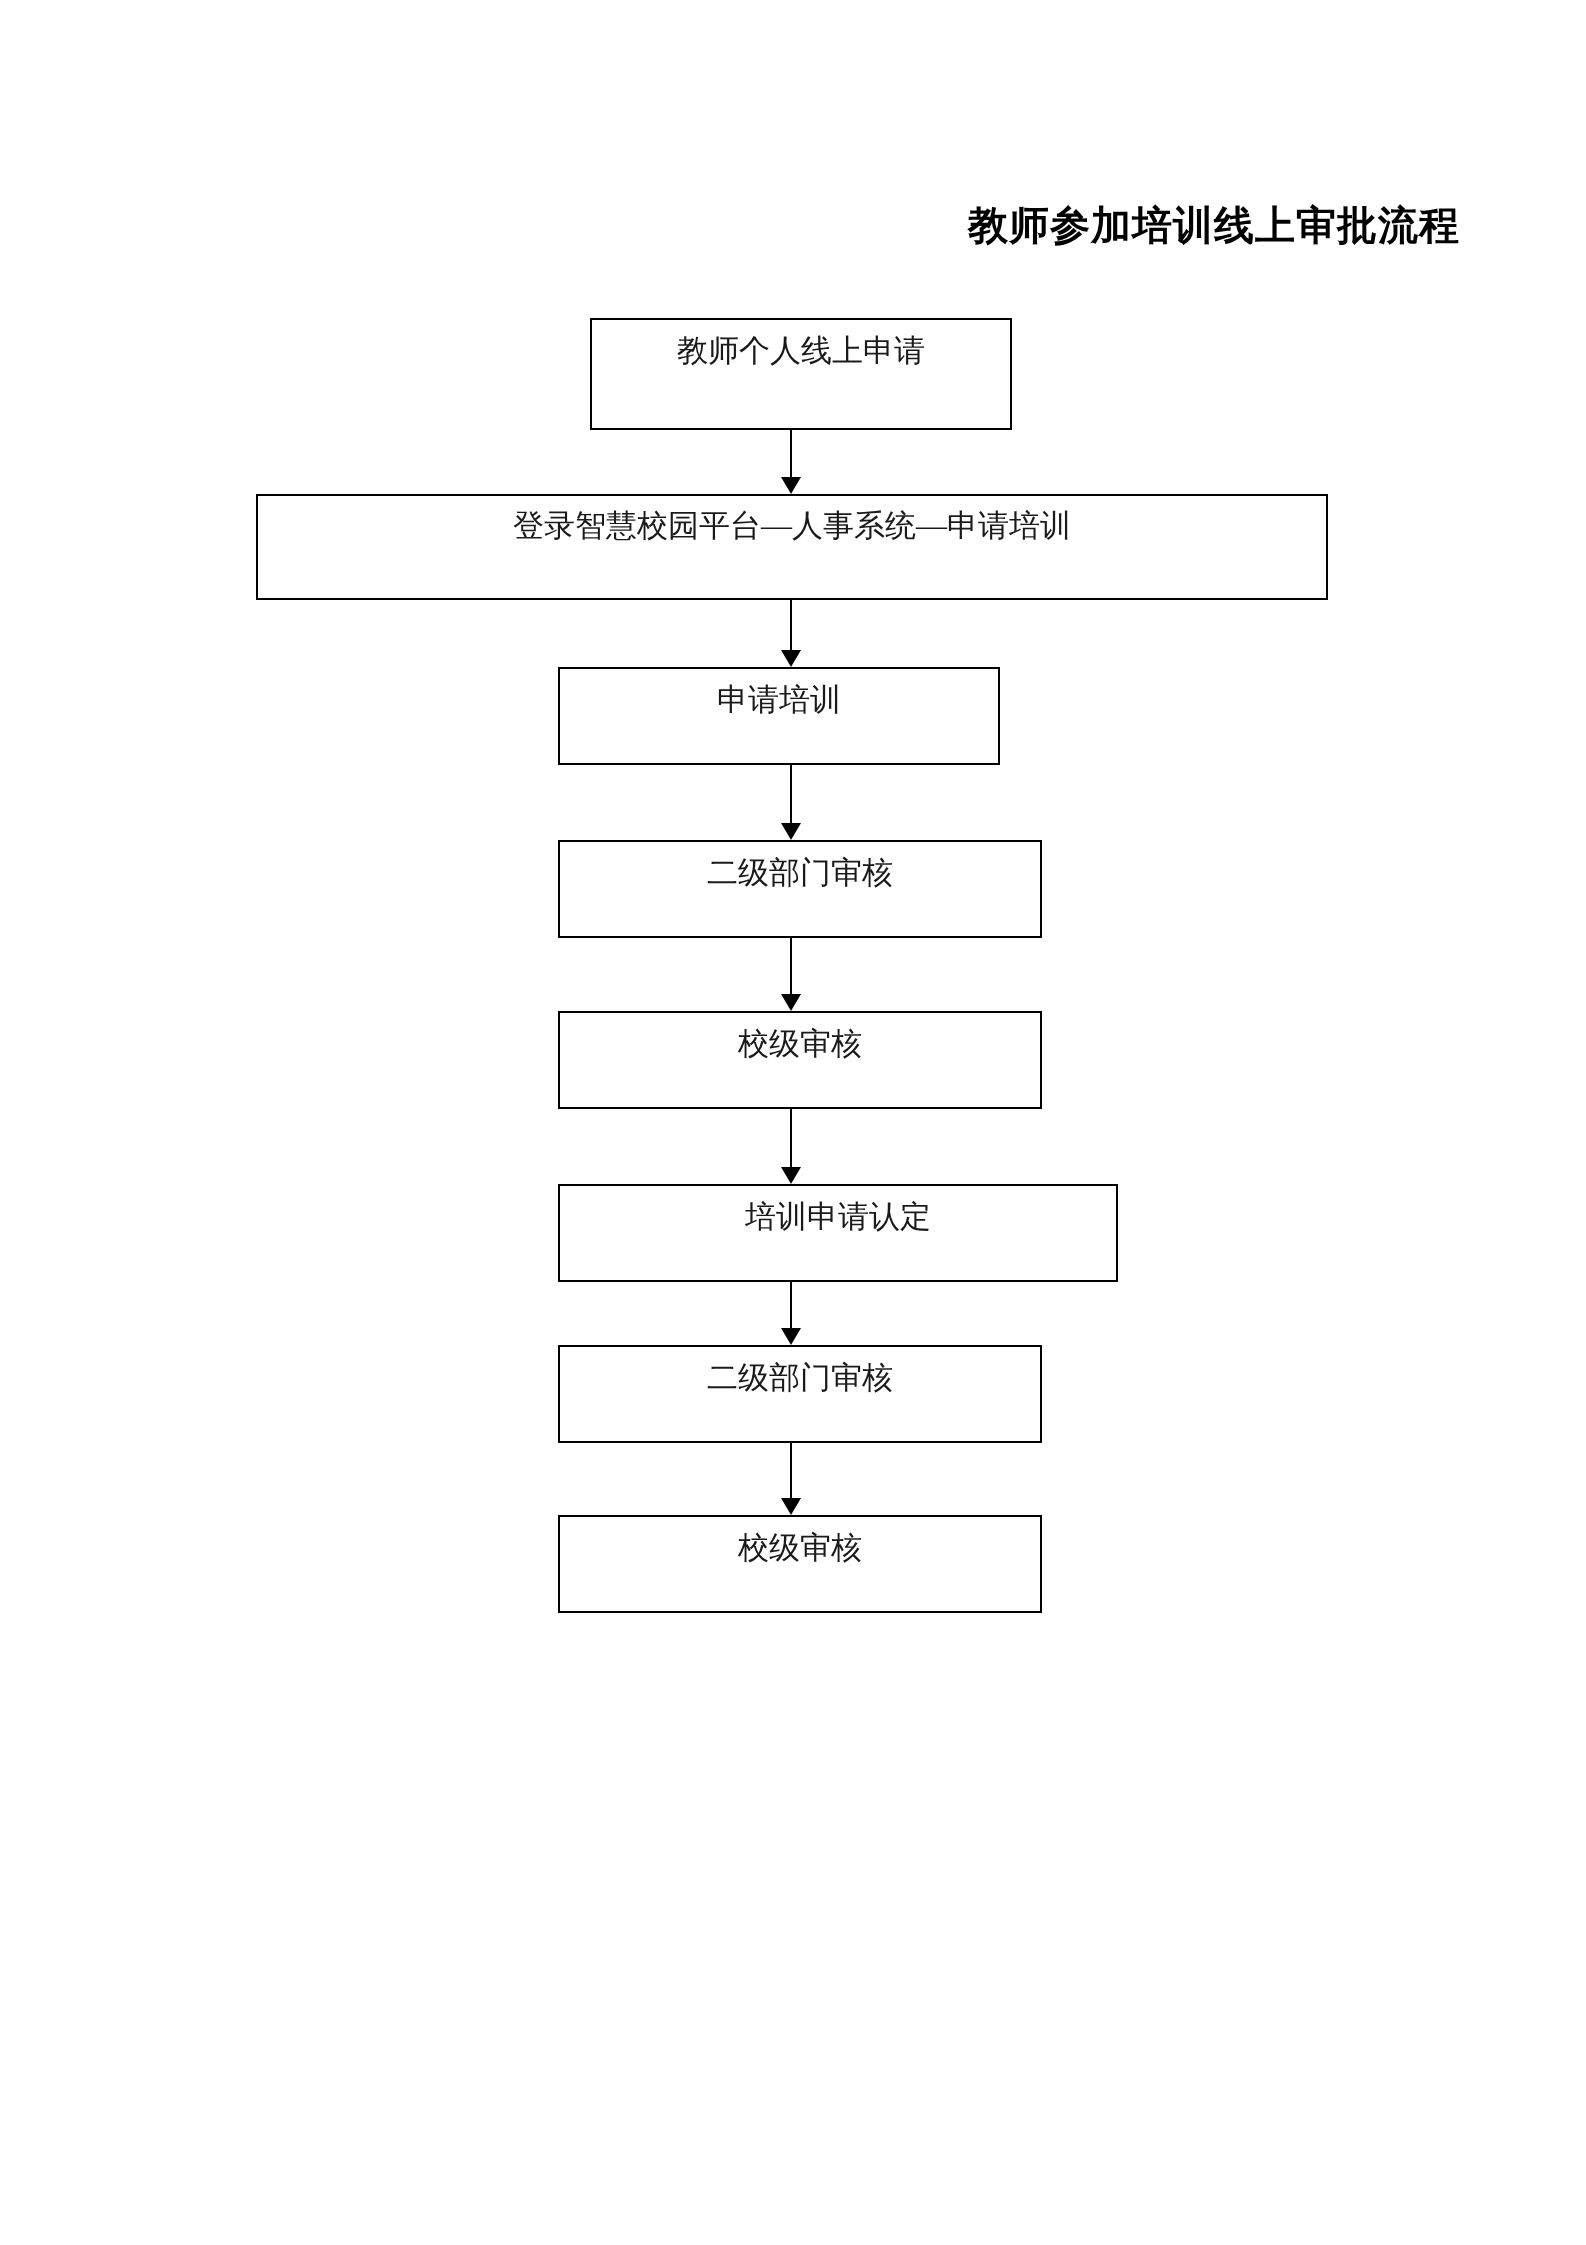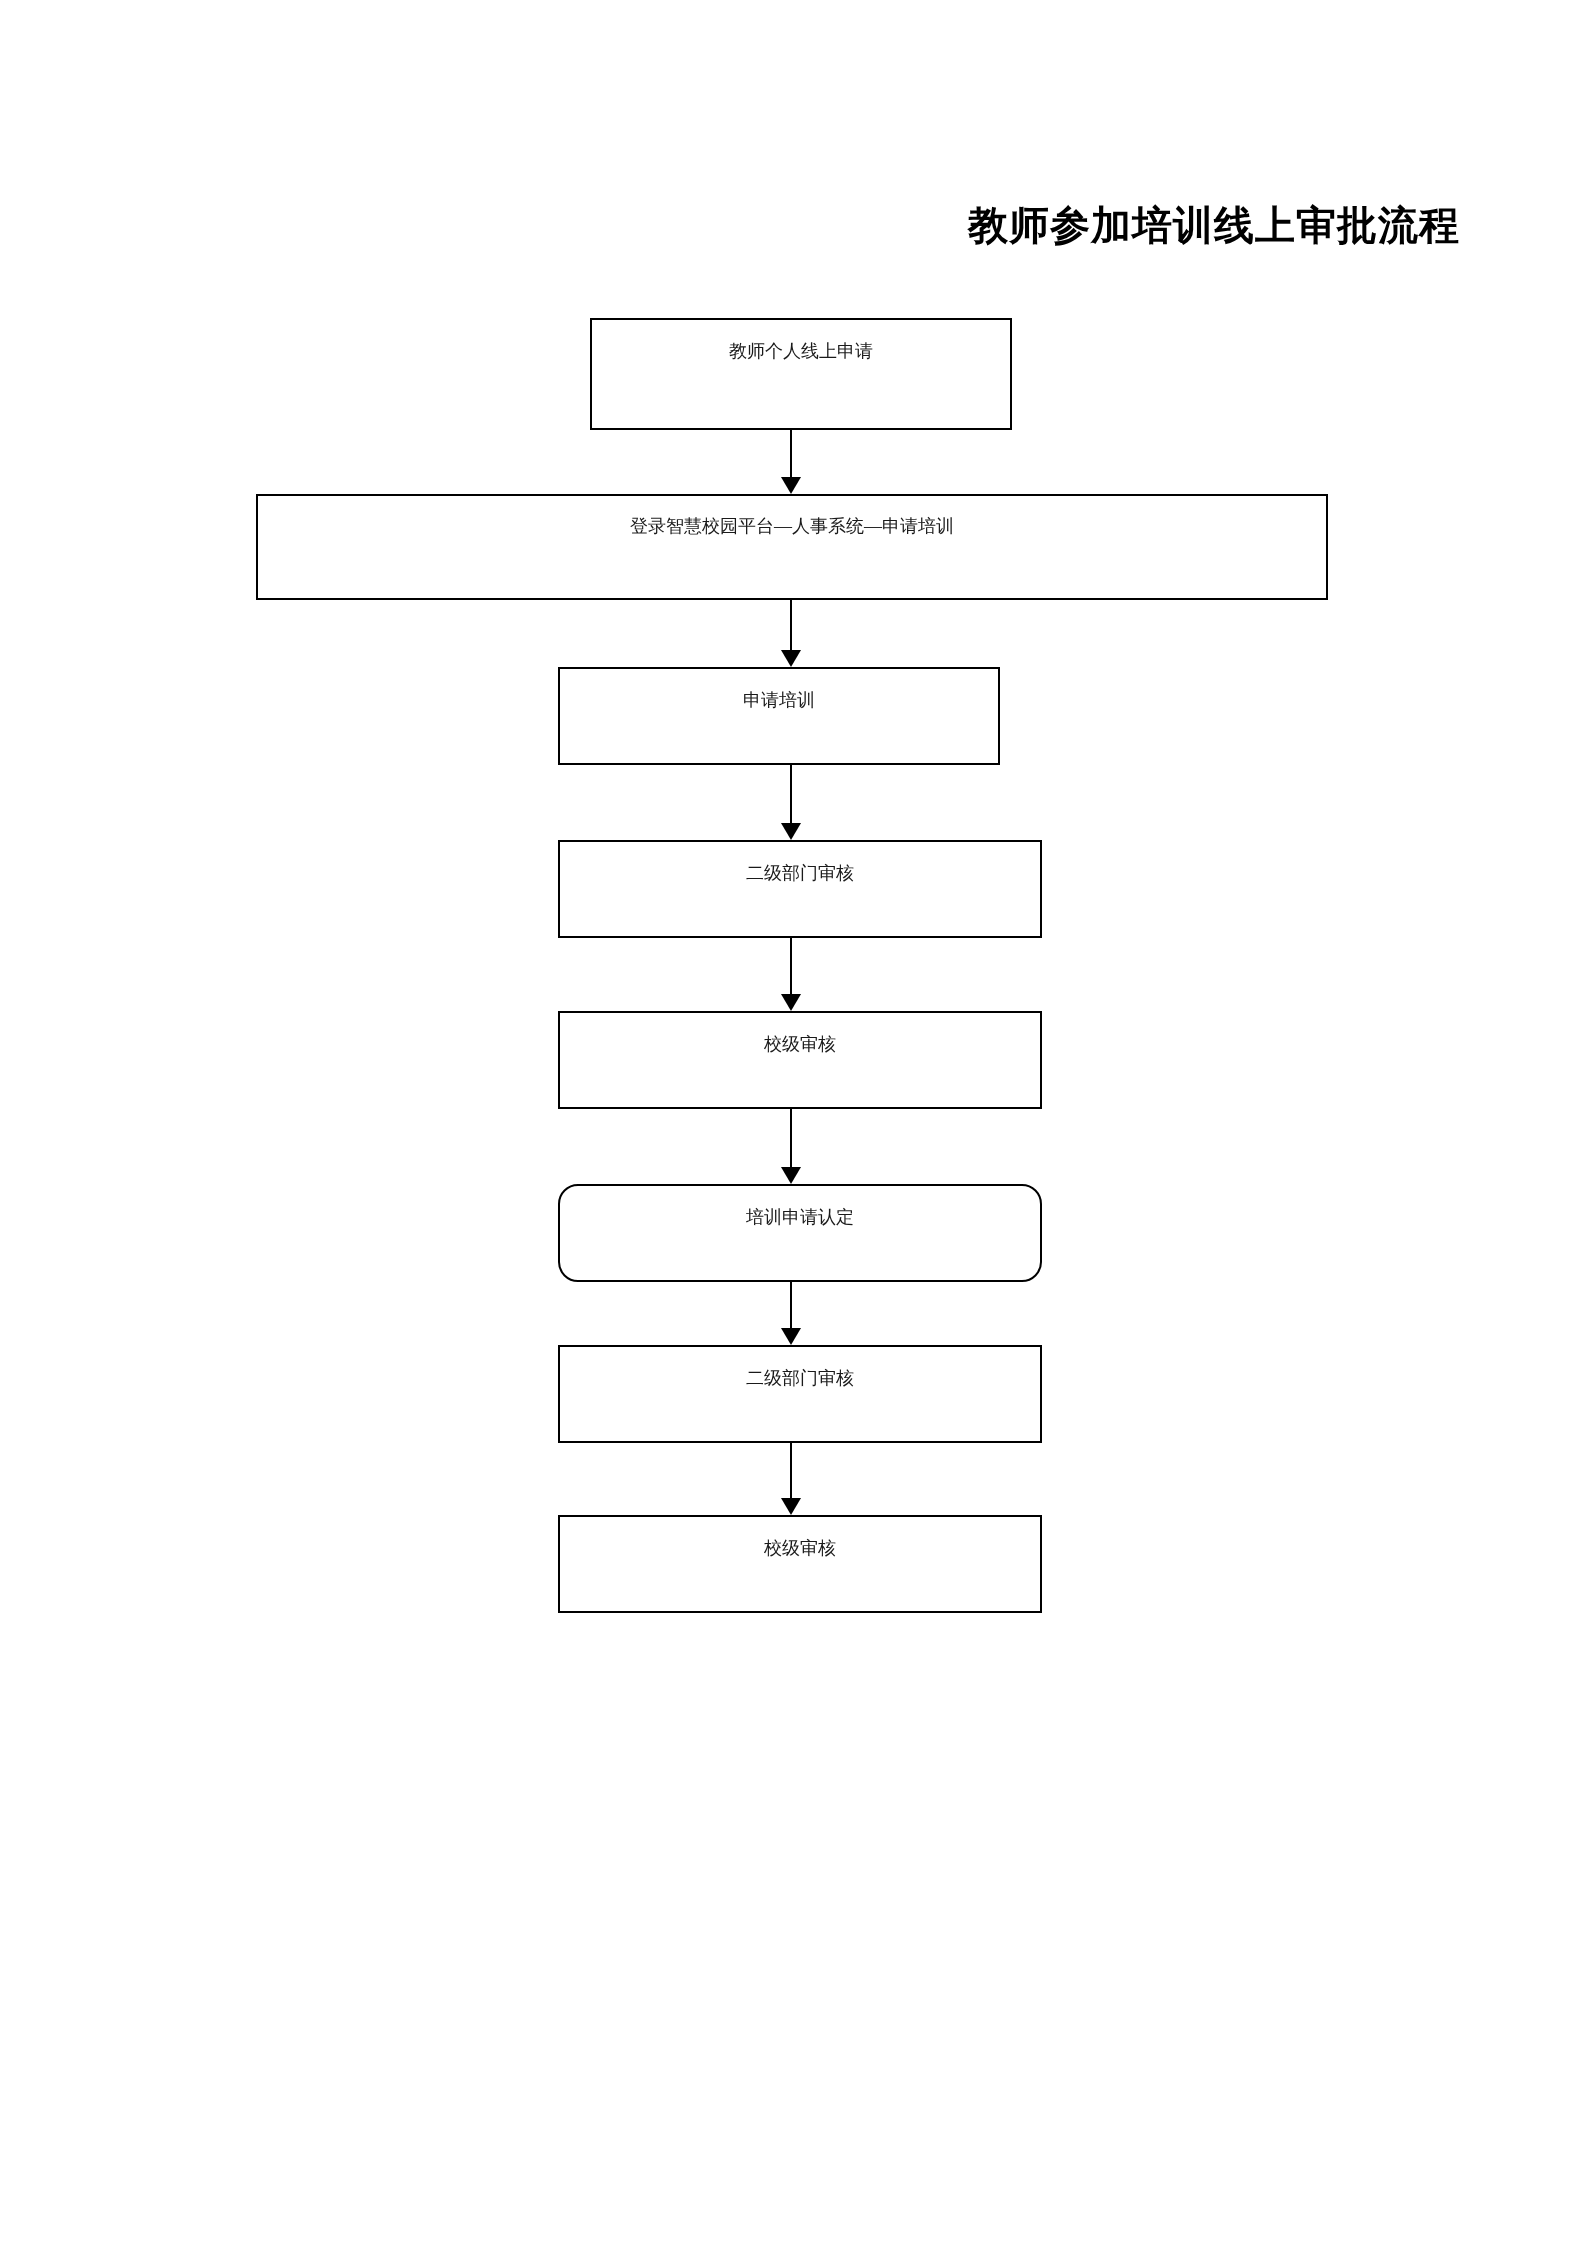--- a/index.html
+++ b/index.html
@@ -41,21 +41,21 @@
     box-sizing: border-box;
     border: 2px solid #000000;
     background: #ffffff;
   }
   .node-label {
     position: absolute;
     left: 0;
     right: 0;
     text-align: center;
     font-family: "Liberation Serif", "DejaVu Serif", serif;
-    font-size: 18px;
+    font-size: 31px;
     line-height: 34px;
     color: #1a1a1a;
     white-space: nowrap;
   }
   
   .node .node-label { top: 14px; }
   .node.wide .node-label { top: 13px; }
 
   
   .arrow {
@@ -123,21 +123,21 @@
       </div>
       <div class="node" style="left: 558px; top: 667px; width: 442px; height: 98px;">
         <div class="node-label">申请培训</div>
       </div>
       <div class="node" style="left: 558px; top: 840px; width: 484px; height: 98px;">
         <div class="node-label">二级部门审核</div>
       </div>
       <div class="node" style="left: 558px; top: 1011px; width: 484px; height: 98px;">
         <div class="node-label">校级审核</div>
       </div>
-      <div class="node" style="left: 558px; top: 1184px; width: 484px; height: 98px; border-radius: 20px;">
+      <div class="node" style="left: 558px; top: 1184px; width: 560px; height: 98px;">
         <div class="node-label">培训申请认定</div>
       </div>
       <div class="node" style="left: 558px; top: 1345px; width: 484px; height: 98px;">
         <div class="node-label">二级部门审核</div>
       </div>
       <div class="node" style="left: 558px; top: 1515px; width: 484px; height: 98px;">
         <div class="node-label">校级审核</div>
       </div>
     </div>
 

